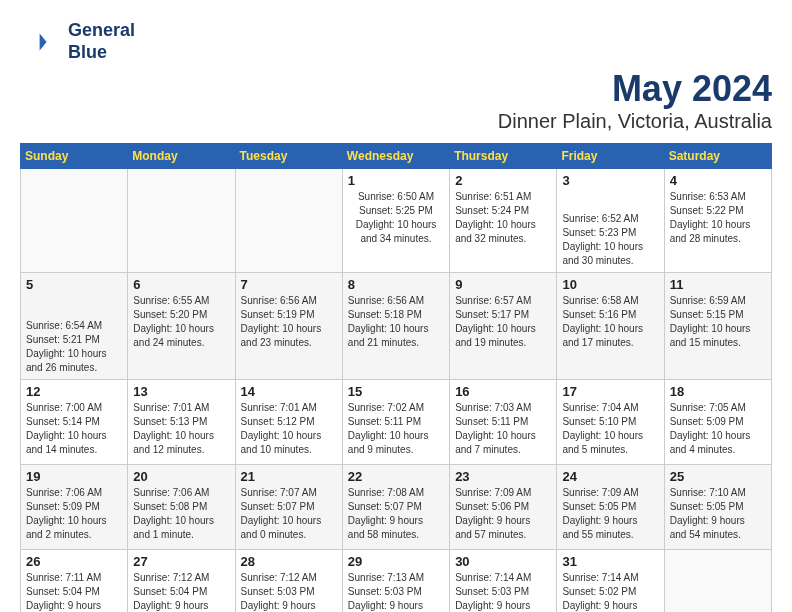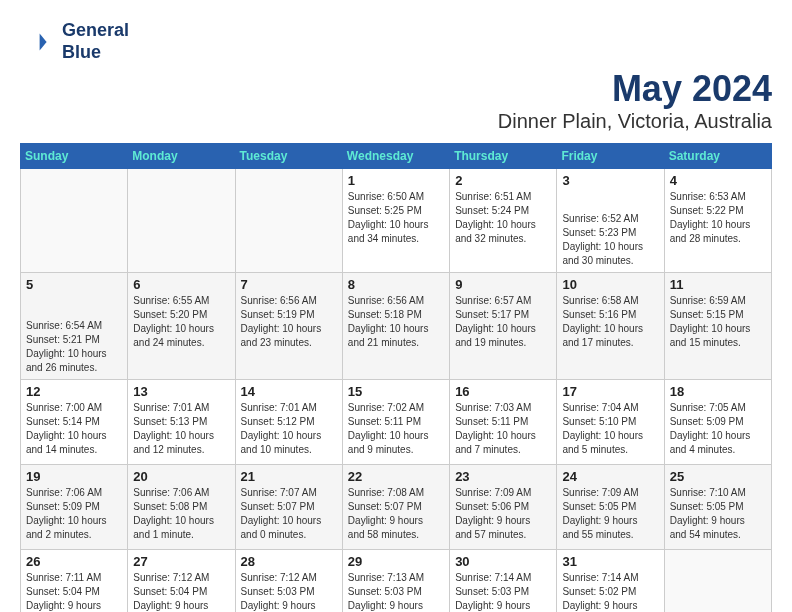--- a/index.html
+++ b/index.html
@@ -12,21 +12,21 @@
     }
     .header {
       display: flex;
       justify-content: space-between;
       align-items: flex-start;
       margin-bottom: 10px;
     }
     .logo {
       display: flex;
       align-items: center;
-      gap: 14px;
+      gap: 20px;
     }
     .logo-text {
       font-size: 18px;
       font-weight: bold;
       color: #1a3a6b;
       line-height: 1.2;
     }
     .logo-text span {
       display: block;
     }
@@ -47,21 +47,21 @@
       font-size: 20px;
       color: #333;
     }
     table {
       width: 100%;
       border-collapse: collapse;
       table-layout: fixed;
     }
     th {
       background-color: #2962b0;
-      color: #5eead4;
+      color: #fde047;
       font-size: 12px;
       font-weight: bold;
       padding: 5px 4px;
       text-align: left;
       border: 1px solid #2962b0;
       margin-left: 33px;
     }
     td {
       border: 1px solid #ccc;
       vertical-align: top;
@@ -125,21 +125,21 @@
         <th>Saturday</th>
       </tr>
   </thead>
   <tbody id="calendar-body">
   <tr>
         <td class="empty"></td>
         <td class="empty"></td>
         <td class="empty"></td>
         <td>
           <span class="day-number">1</span>
-          <div class="day-info" style="white-space: pre-line;">Sunrise: 6:50 AM
+          <div class="day-info" style="white-space: pre-line; text-align: center;">Sunrise: 6:50 AM
 Sunset: 5:25 PM
 Daylight: 10 hours
 and 34 minutes.</div>
         </td>
         <td>
           <span class="day-number">2</span>
           <div class="day-info" style="white-space: pre-line;">Sunrise: 6:51 AM
 Sunset: 5:24 PM
 Daylight: 10 hours
 and 32 minutes.</div>

